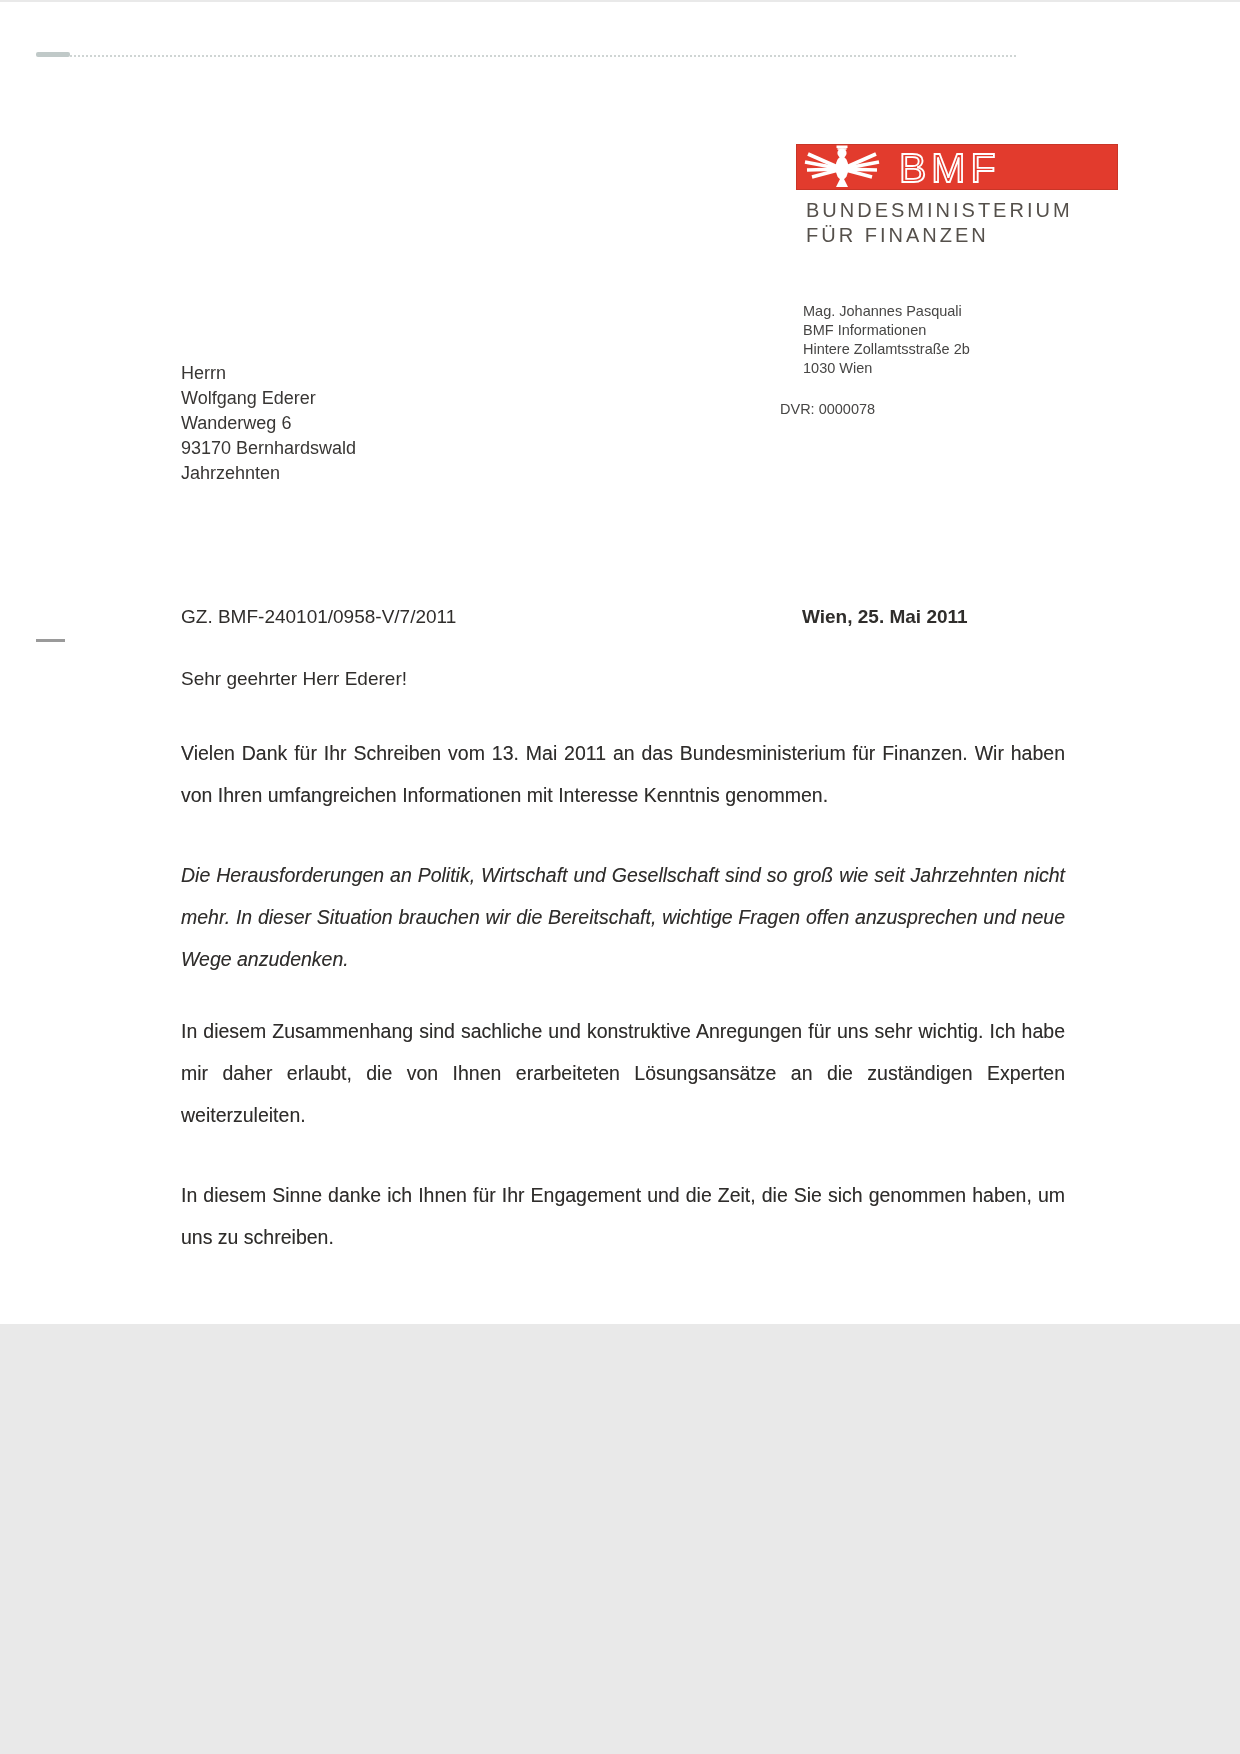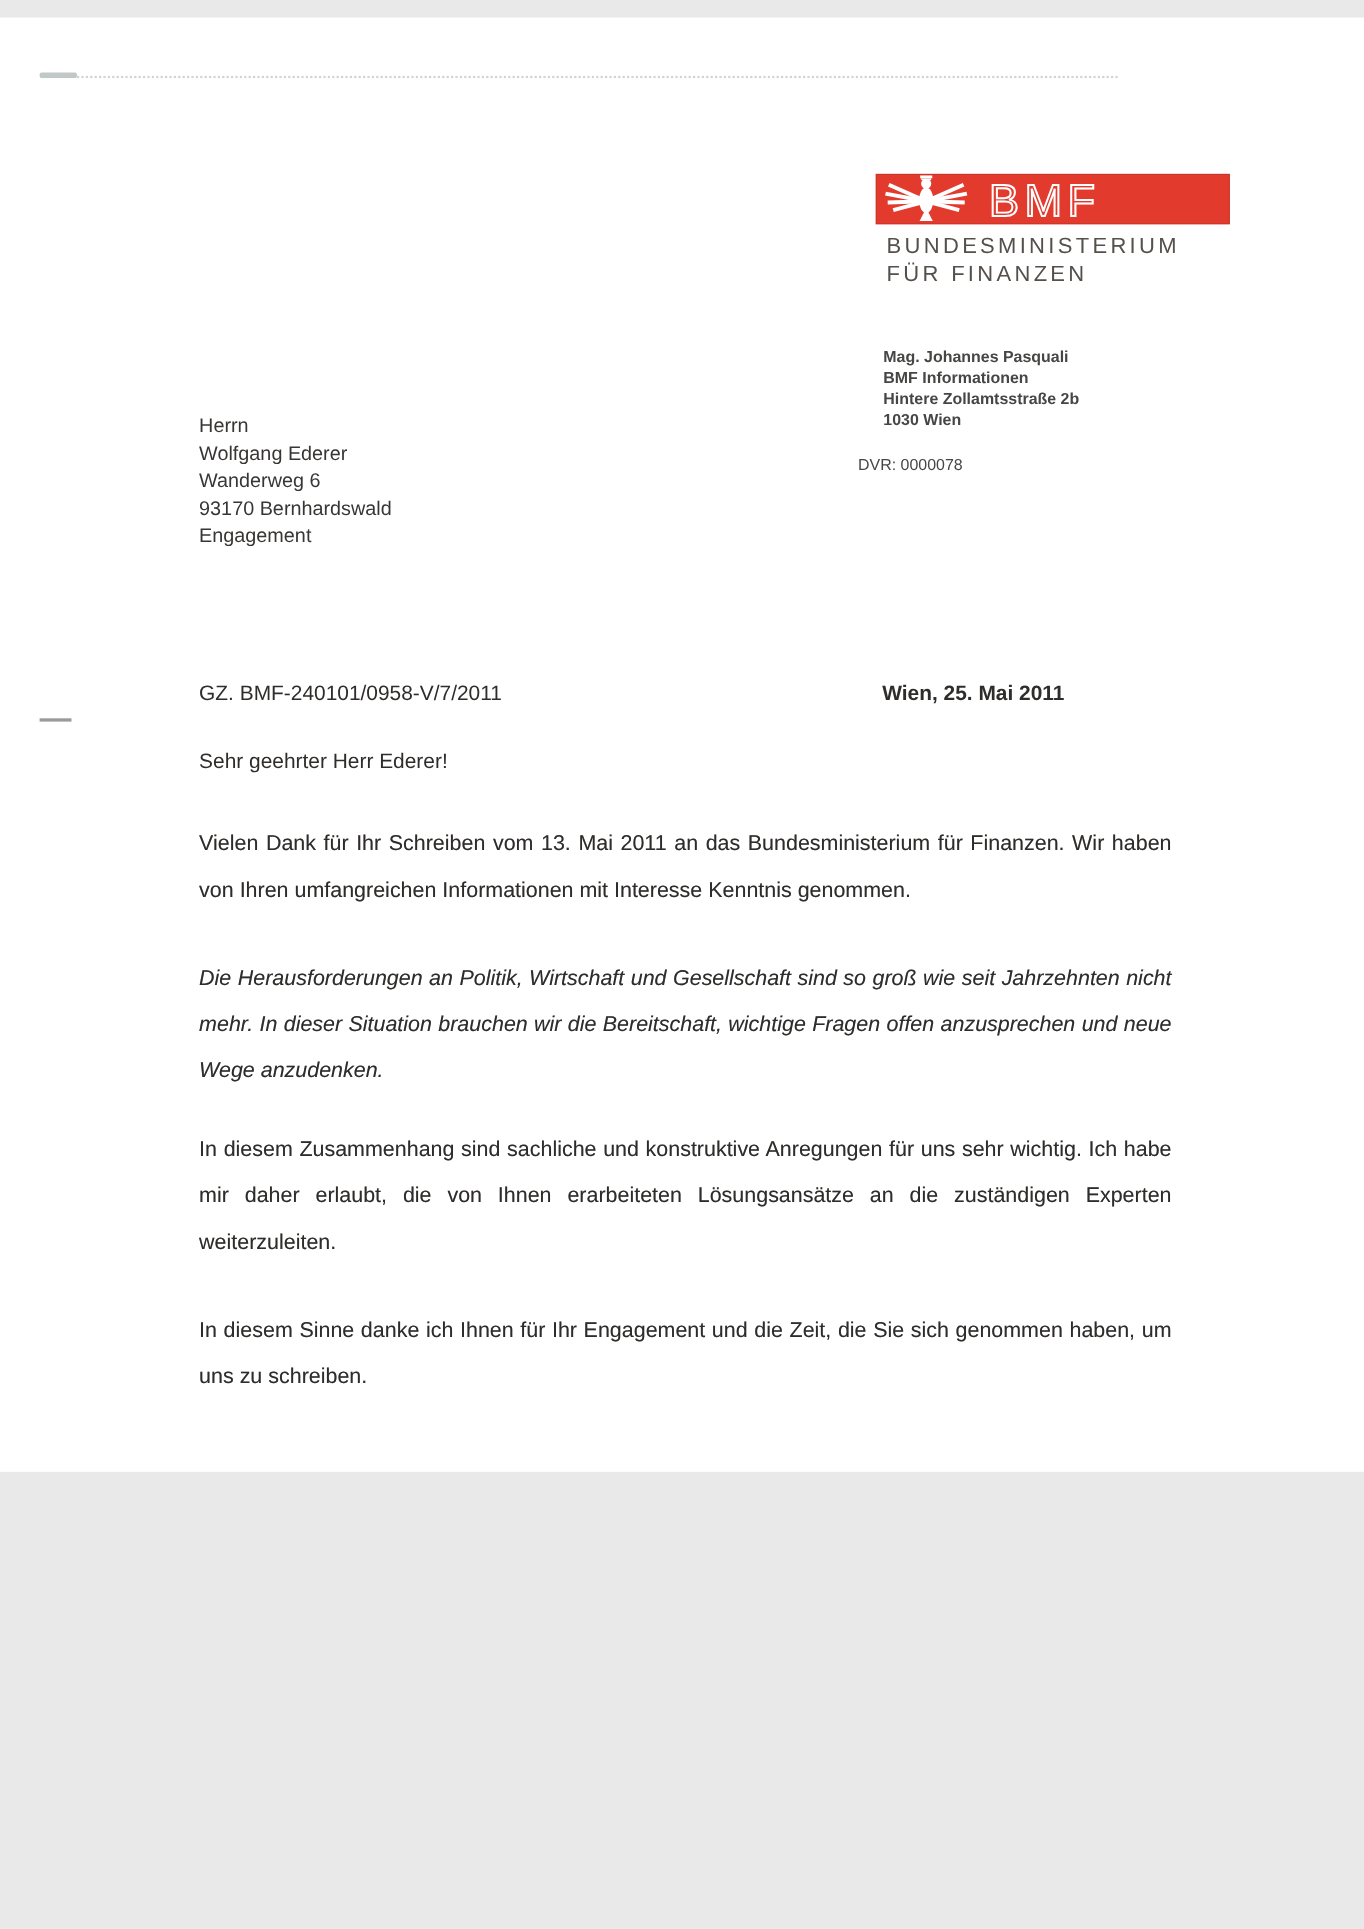--- a/index.html
+++ b/index.html
@@ -1,20 +1,20 @@
 <!DOCTYPE html>
 <html lang="de"><head>
 <meta charset="utf-8">
 <title>BMF Brief</title>
 <style>
   html,body{margin:0;padding:0;background:#e9e9e9;}
   .page{
     position:relative;
     width:1240px;height:1322px;
-    margin:16px auto;
+    margin:2px auto;
     background:#ffffff;
     overflow:hidden;
     font-family:"Liberation Sans","DejaVu Sans",sans-serif;
     color:#2f2d2b;
   }
   
   .artifact-dotted{
     position:absolute;left:38px;top:53px;width:978px;height:0;
     border-top:2px dotted #c7cecd;opacity:.85;
   }
@@ -33,21 +33,21 @@
   }
   .banner svg{display:block;}
   .ministry{
     position:absolute;left:806px;top:196px;
     font-weight:normal;font-size:20px;line-height:25px;
     letter-spacing:3px;color:#55504b;white-space:nowrap;
   }
   
   .sender{
     position:absolute;left:803px;top:300px;
-    font-size:14.5px;line-height:19px;color:#474645;font-weight:bold;
+    font-size:14.5px;line-height:19px;color:#474645;
   }
   .dvr{
     position:absolute;left:780px;top:399px;
     font-size:14.5px;color:#474645;
   }
   .recipient{
     position:absolute;left:181px;top:359px;
     font-size:18px;line-height:25px;color:#383634;
   }
   
@@ -132,21 +132,21 @@
     <div>Hintere Zollamtsstraße 2b</div>
     <div>1030 Wien</div>
   </div>
   <div class="dvr">DVR: 0000078</div>
 
   <div class="recipient">
     <div>Herrn</div>
     <div>Wolfgang Ederer</div>
     <div>Wanderweg 6</div>
     <div>93170 Bernhardswald</div>
-    <div>Engagement</div>
+    <div>Jahrzehnten</div>
   </div>
 
   <div class="gz">GZ. BMF-240101/0958-V/7/2011</div>
   <div class="place-date">Wien, 25. Mai 2011</div>
 
   <div class="salutation">Sehr geehrter Herr Ederer!</div>
 
   <div class="para p1">Vielen Dank für Ihr Schreiben vom 13. Mai 2011 an das Bundesministerium für Finanzen. Wir haben von Ihren umfangreichen Informationen mit Interesse Kenntnis genommen.</div>
   <div class="para p2">Die Herausforderungen an Politik, Wirtschaft und Gesellschaft sind so groß wie seit Jahrzehnten nicht mehr. In dieser Situation brauchen wir die Bereitschaft, wichtige Fragen offen anzusprechen und neue Wege anzudenken.</div>
   <div class="para p3">In diesem Zusammenhang sind sachliche und konstruktive Anregungen für uns sehr wichtig. Ich habe mir daher erlaubt, die von Ihnen erarbeiteten Lösungsansätze an die zuständigen Experten weiterzuleiten.</div>

